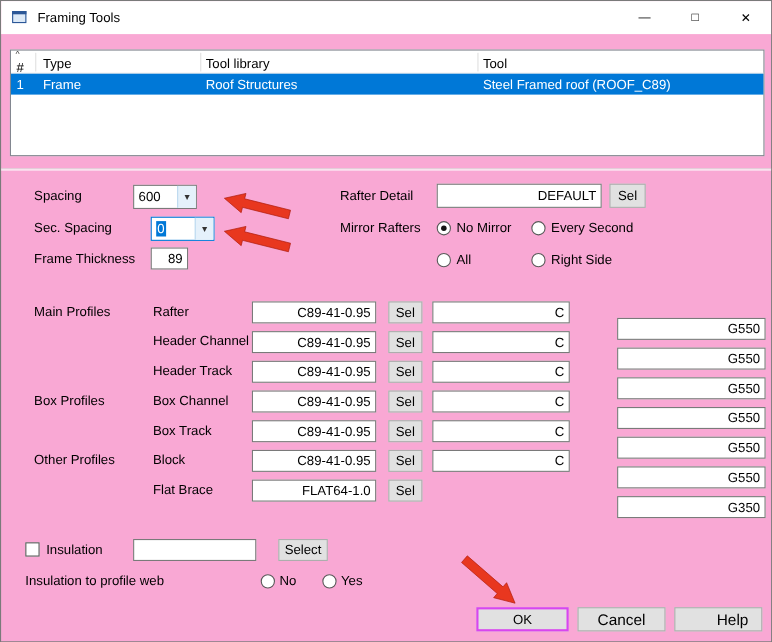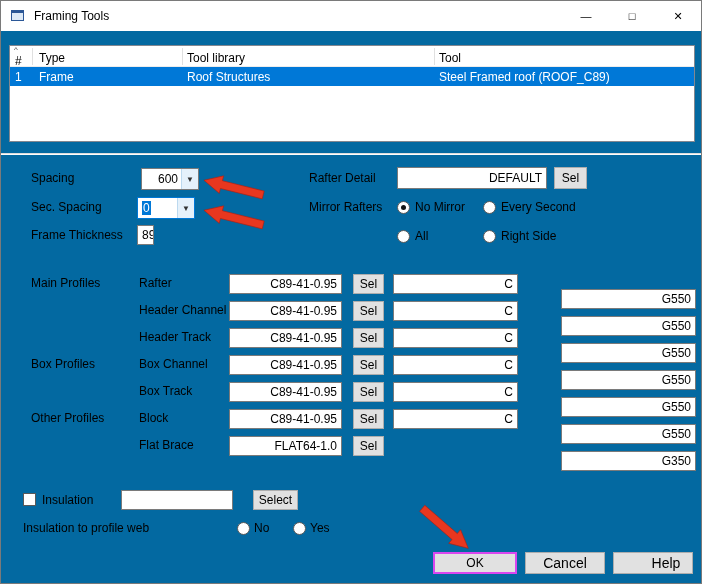--- a/index.html
+++ b/index.html
@@ -1,18 +1,18 @@
 <!DOCTYPE html>
 <html><head>
 <meta charset="utf-8">
 <style>
   * { margin:0; padding:0; box-sizing:border-box; }
   html,body { background:#fff; }
   body { font-family:"Liberation Sans", sans-serif; font-size:12px; color:#000; }
-  .dialog { position:relative; width:702px; height:584px; background:#0369a1; border:1px solid #7a7a7a; overflow:hidden;text-decoration:underline; }
+  .dialog { position:relative; width:702px; height:584px; background:#f9a8d4; border:1px solid #7a7a7a; overflow:hidden;text-decoration:underline; }
 
   
   .titlebar { position:absolute; left:0; top:0; width:100%; height:30px; background:#ffffff; display:flex; align-items:center; }
   .appicon { width:16px; height:16px; margin-left:9px; position:relative; }
   .appicon .a { position:absolute; left:1px; top:2px; width:13px; height:11px; border:1px solid #2b5797; background:#dce9f7; }
   .appicon .b { position:absolute; left:1px; top:2px; width:13px; height:3px; background:#2b5797; }
   .title-text { margin-left:8px; font-size:12px; }
   .tbtns { margin-left:auto; display:flex; height:30px; }
   .tbtn { width:46px; height:30px; display:flex; align-items:center; justify-content:center; font-size:11px; color:#000; }
 
@@ -87,41 +87,41 @@
       <span class="td" style="left:5px;">1</span>
       <span class="td" style="left:29px;">Frame</span>
       <span class="td" style="left:177px;">Roof Structures</span>
       <span class="td" style="left:429px;">Steel Framed roof (ROOF_C89)</span>
     </div>
   </div>
 
   <div class="hsep"></div>
 
   <span class="label" style="left:30px; top:170px;">Spacing</span>
-  <div class="combo" style="left:140px; top:167px;padding-left:12px;">
+  <div class="combo" style="left:120px; top:167px;">
     <span class="val">600</span>
     <span class="chev">▼</span>
   </div>
   <span class="label" style="left:308px; top:170px;">Rafter Detail</span>
   <div class="field" style="left:396px; top:166px; width:150px; height:22px; line-height:20px;">DEFAULT</div>
   <div class="btn" style="left:553px; top:166px; width:33px; height:22px; line-height:20px;">Sel</div>
 
   <span class="label" style="left:30px; top:199px;">Sec. Spacing</span>
   <div class="combo focused" style="left:136px; top:196px;">
     <span class="val"><span class="hl">0</span></span>
     <span class="chev">▼</span>
   </div>
   <span class="label" style="left:308px; top:199px;">Mirror Rafters</span>
   <span class="radio checked" style="left:396px; top:200px;"></span>
   <span class="label" style="left:414px; top:199px;">No Mirror</span>
   <span class="radio" style="left:482px; top:200px;"></span>
   <span class="label" style="left:500px; top:199px;">Every Second</span>
 
   <span class="label" style="left:30px; top:227px;">Frame Thickness</span>
-  <div class="field" style="left:136px; top:224px; width:17px;">89</div>
+  <div class="field" style="left:136px; top:224px; width:34px;">89</div>
   <span class="radio" style="left:396px; top:229px;"></span>
   <span class="label" style="left:414px; top:228px;">All</span>
   <span class="radio" style="left:482px; top:229px;"></span>
   <span class="label" style="left:500px; top:228px;">Right Side</span>
 
   <div class="prow" style="top:272px;">
     <span class="label group">Main Profiles</span>
     <span class="label item">Rafter</span>
     <div class="field f1">C89-41-0.95</div>
     <div class="btn sel">Sel</div>

